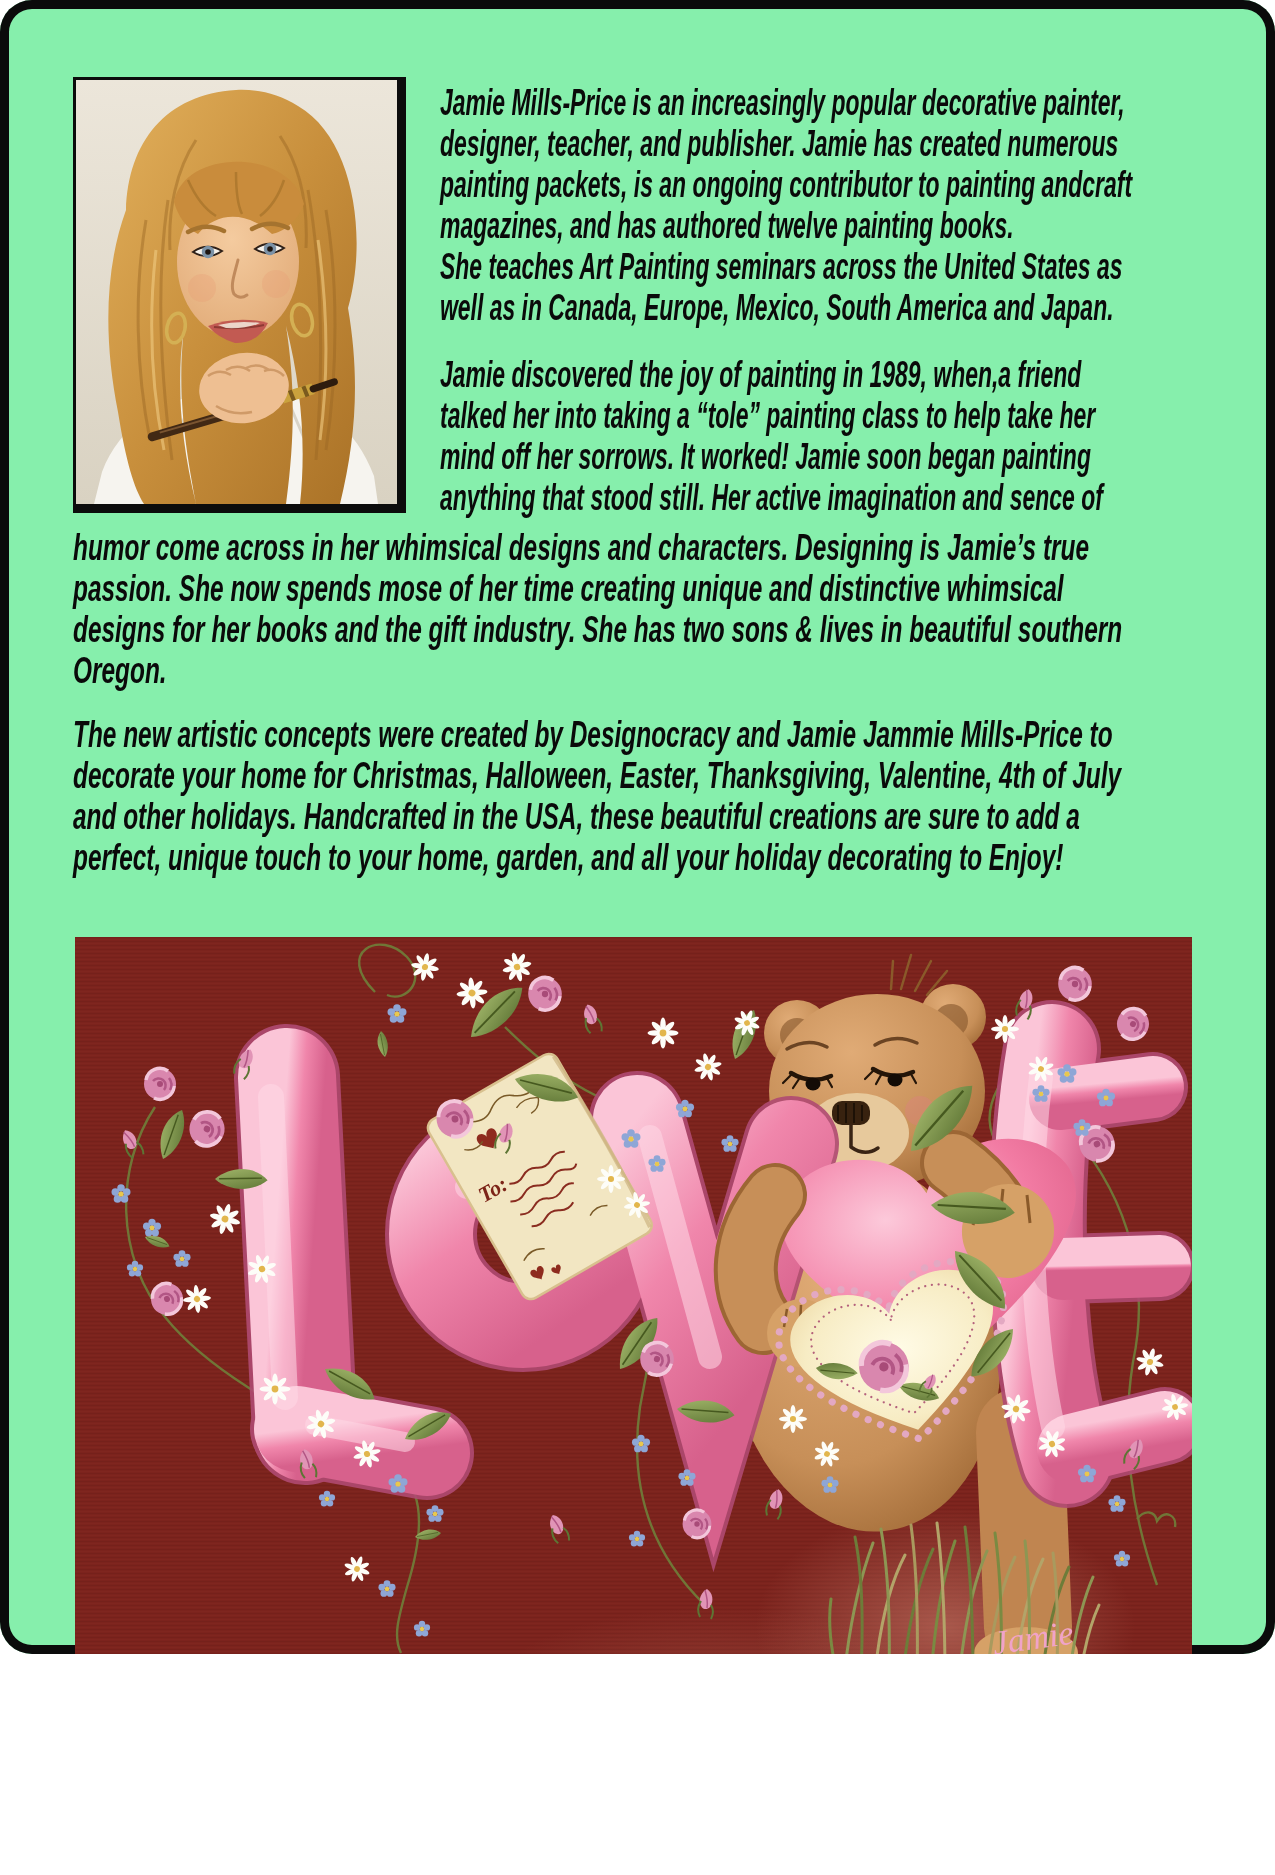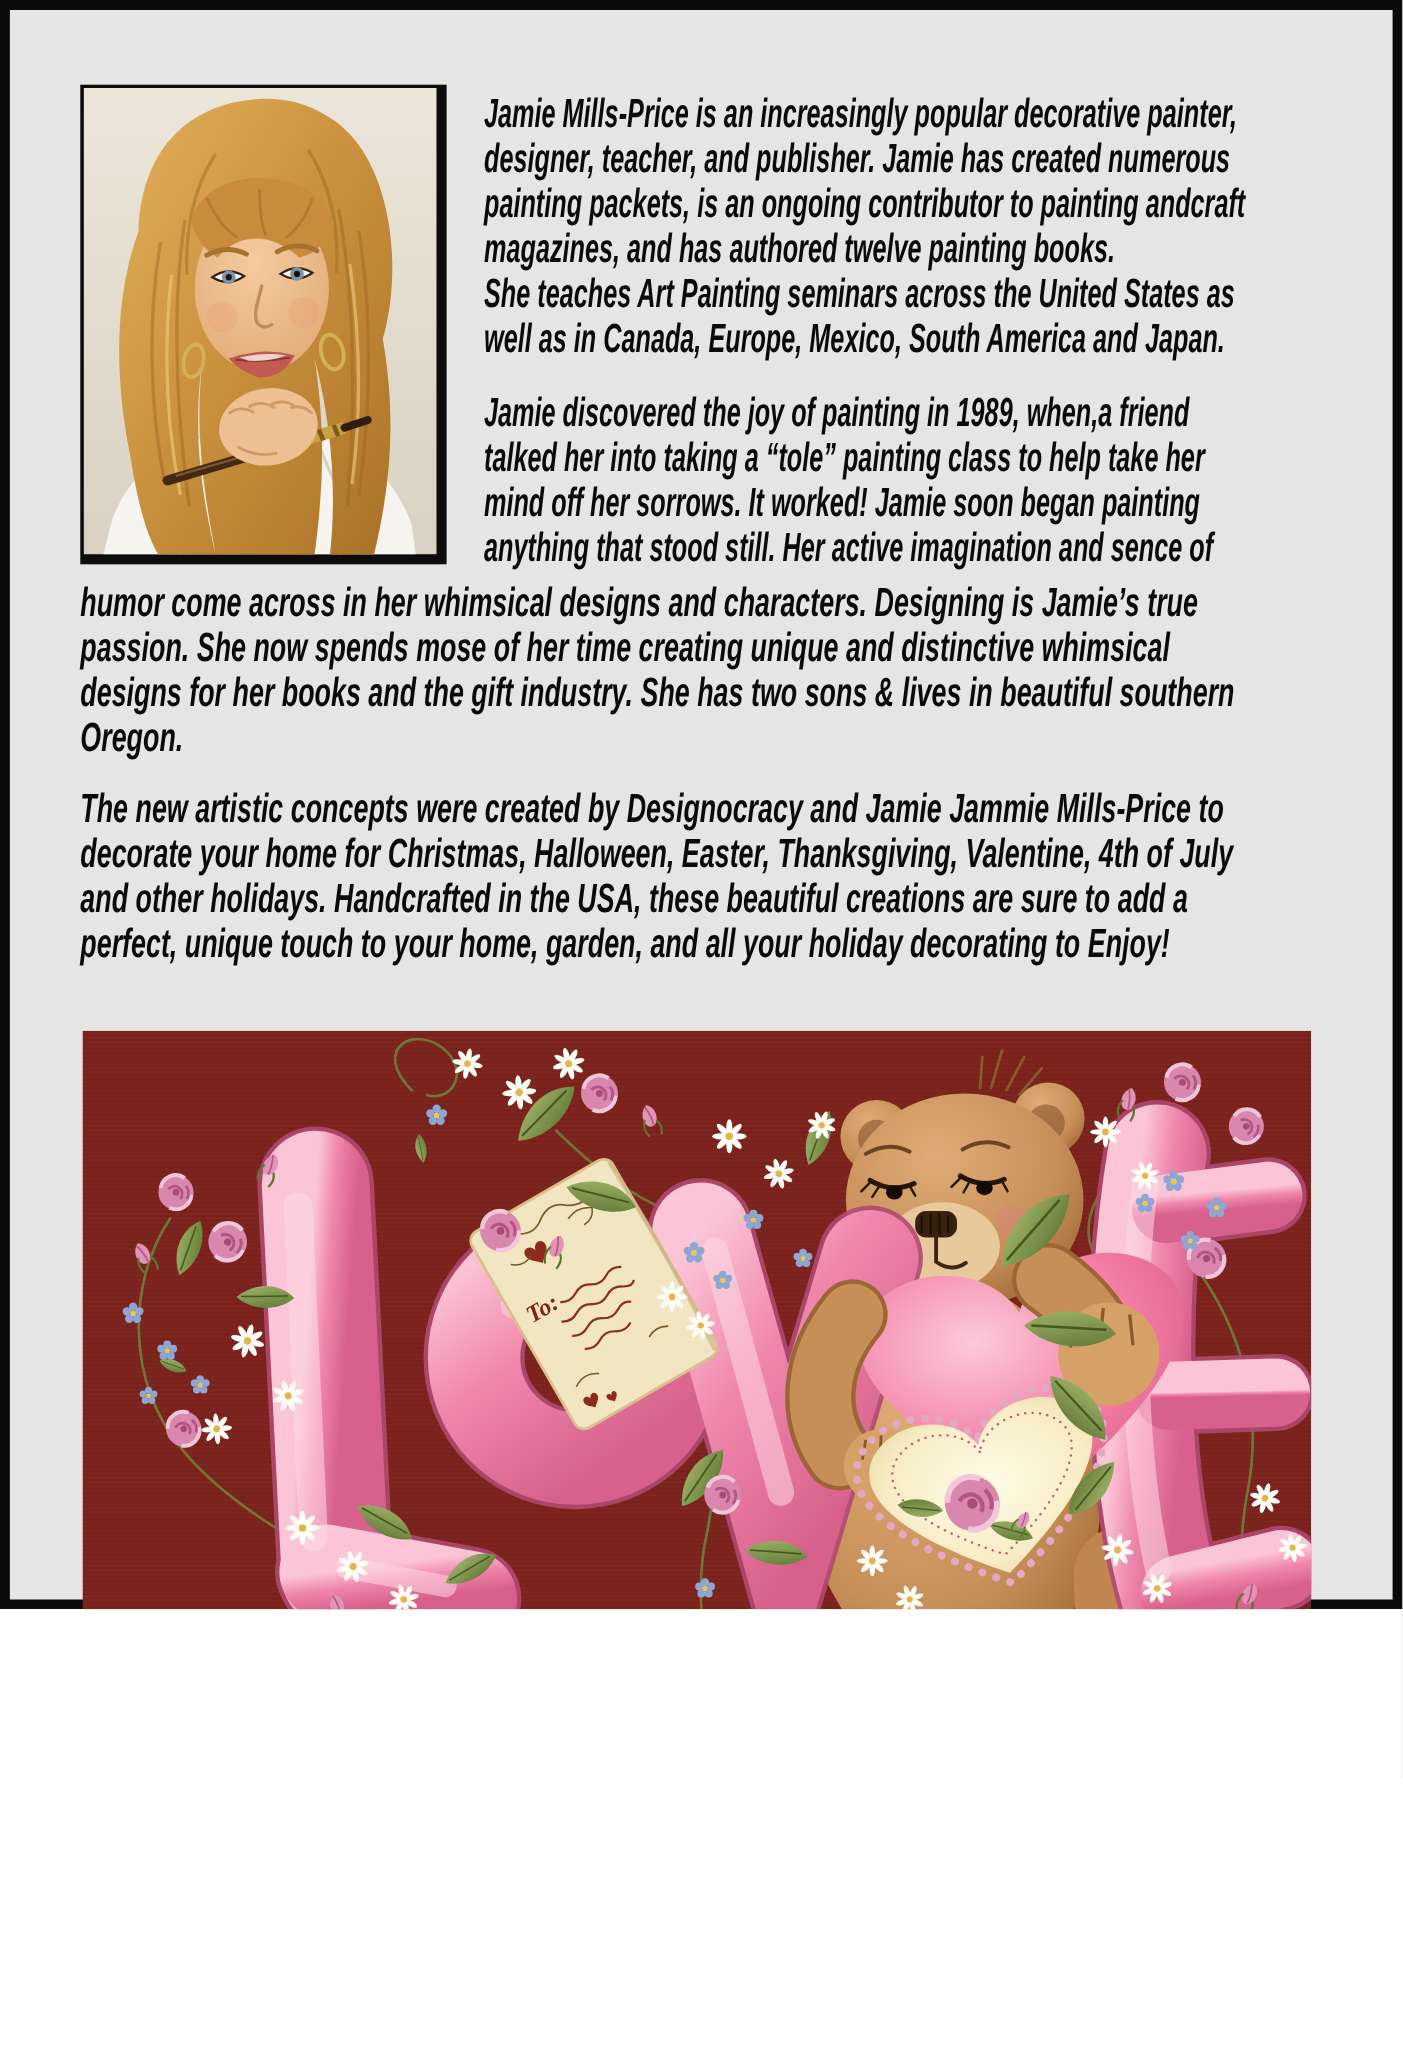--- a/index.html
+++ b/index.html
@@ -1,22 +1,23 @@
 <!DOCTYPE html>
 <html><head>
 <meta charset="utf-8">
 <style>
   html,body{margin:0;padding:0;background:#ffffff;}
   .page{
     position:relative;
-    width:1275px;height:1463px;
-    background:#e5e5e5;
+    width:1275px;height:1654px;
+    background:#86efac;
     box-shadow:inset 0 0 0 9px #0b0b0b;
     overflow:hidden;
     font-family:"Liberation Sans",sans-serif;
+    border-radius:32px;
   }
   
   .photo{
     position:absolute;left:73px;top:77px;width:333px;height:436px;
     background:#0c0c0c;
     padding:3px 9px 9px 3px;box-sizing:border-box;
   }
   .photo svg{display:block;width:321px;height:424px;}
   
   .bio{

